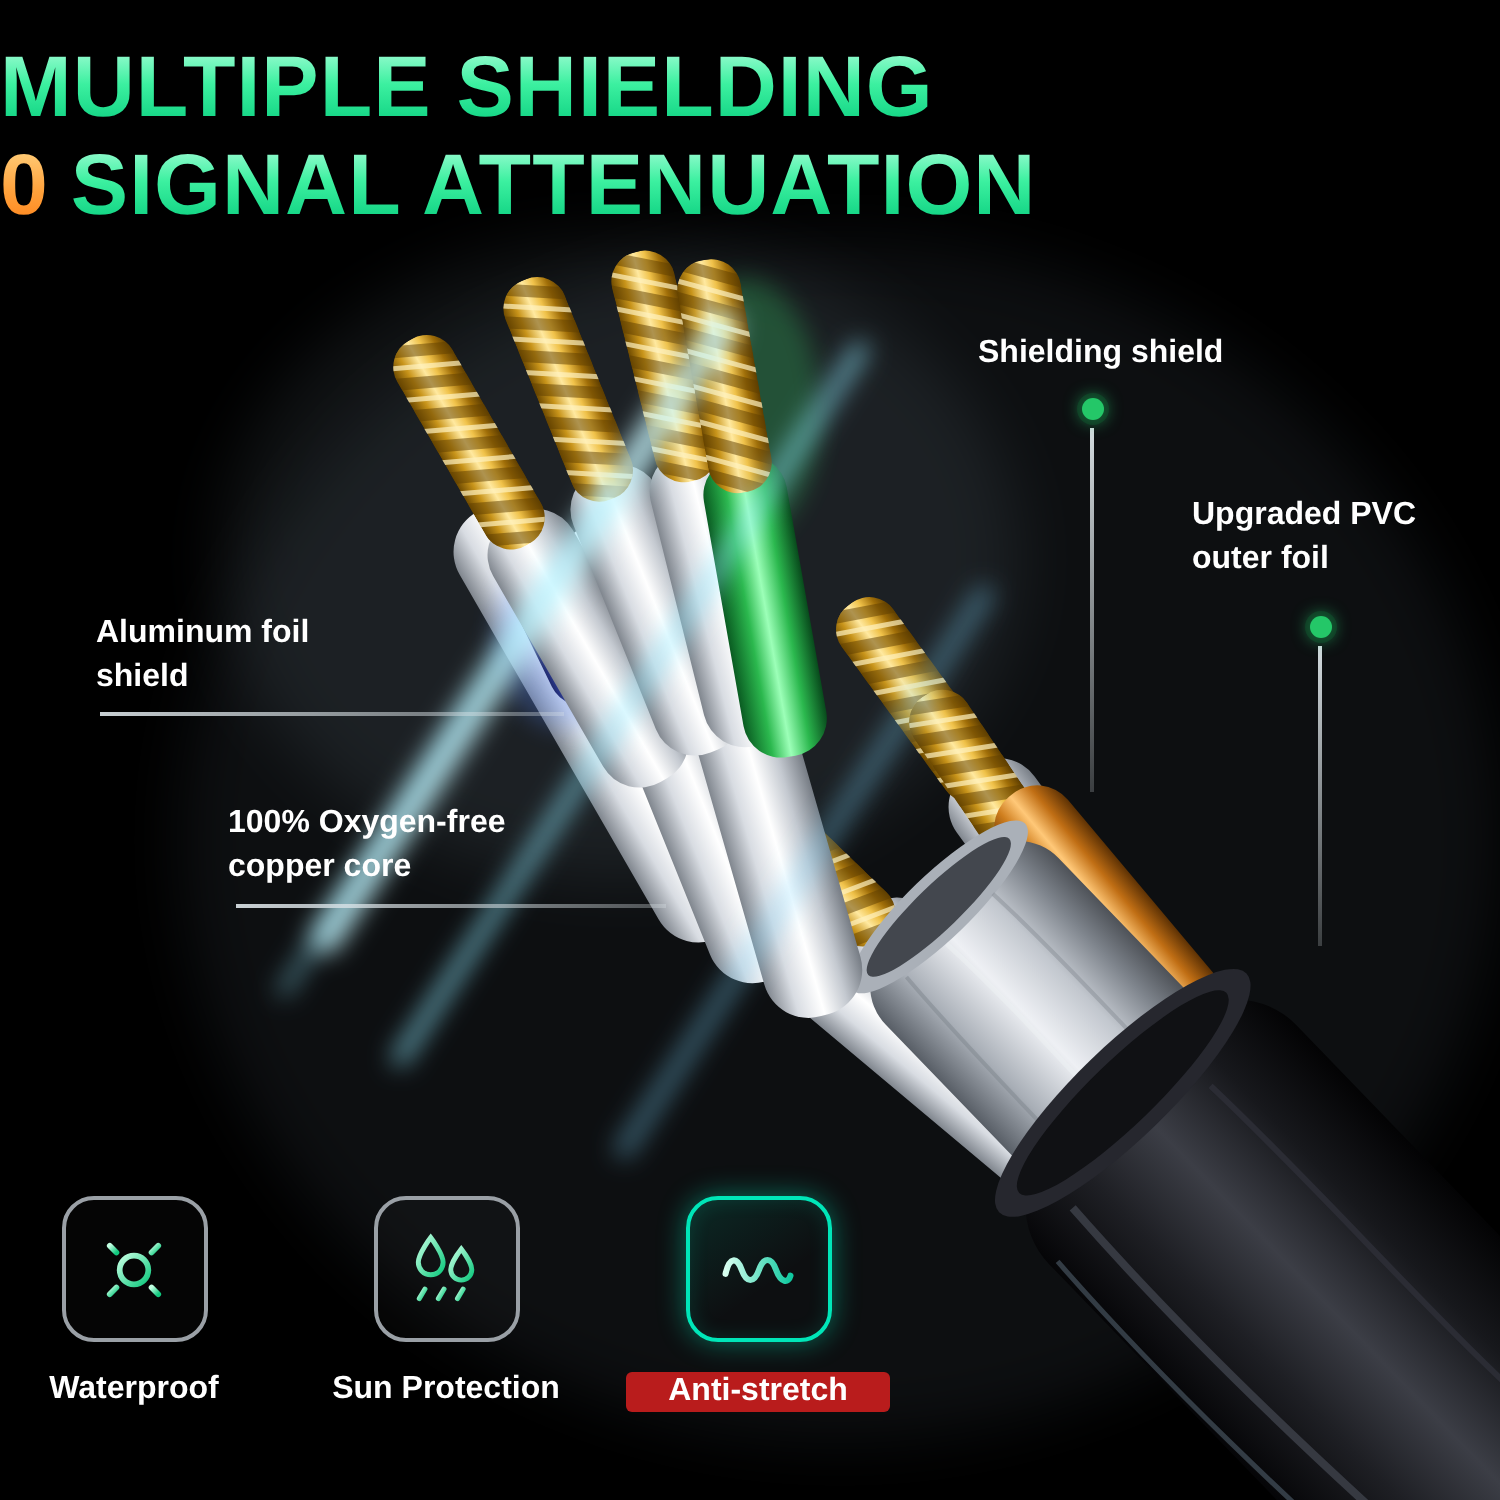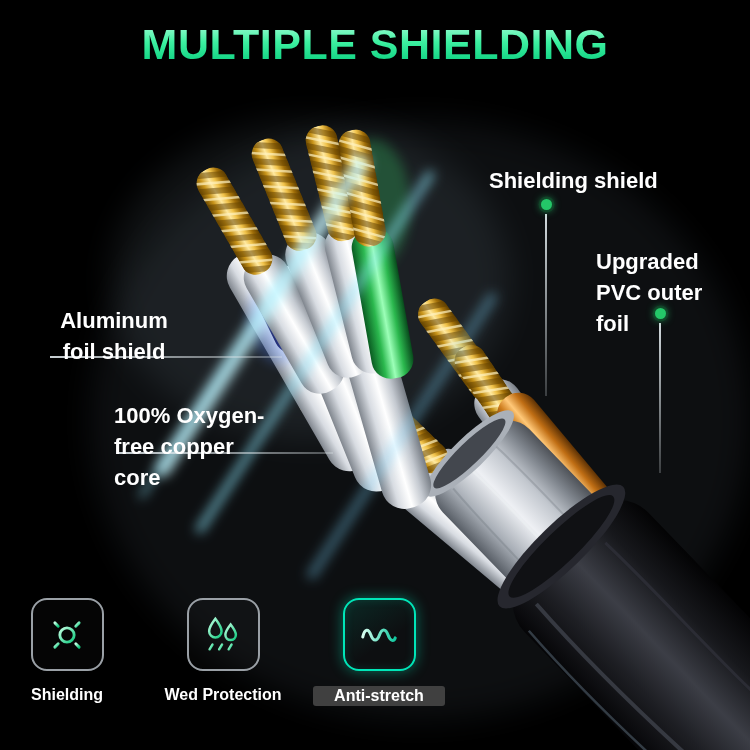--- a/index.html
+++ b/index.html
@@ -2,68 +2,68 @@
 <html><head>
 <meta charset="utf-8">
 <style>
   * { margin:0; padding:0; box-sizing:border-box; }
   html,body { background:#000; }
   .stage {
     position:relative; width:750px; height:750px; background:#000;
     overflow:hidden; font-family:"Liberation Sans", sans-serif;
   }
   
-  .title { position:absolute; top:20px; left:0; width:100%; text-align:center; z-index:5; }
+  .title { position:absolute; top:20px; left:0; width:100%; text-align:left; z-index:5; }
   .title h1 { font-size:43px; font-weight:800; letter-spacing:.5px; line-height:1.14; }
   .grad-teal {
     background:linear-gradient(180deg,#b4ffdf 0%,#3cf0a0 45%,#00c878 100%);
     -webkit-background-clip:text; background-clip:text; color:transparent;
   }
   .grad-orange {
     background:linear-gradient(180deg,#ffd98a 0%,#ffa23c 55%,#ff7d14 100%);
     -webkit-background-clip:text; background-clip:text; color:transparent;
   }
   .line2-rest { margin-left:11px; }
   
   .cable-svg { position:absolute; inset:0; z-index:1; }
   
-  .co-label { position:absolute; color:#fff; font-size:22px; font-weight:700; line-height:1.4; z-index:6; }
+  .co-label { position:absolute; color:#fff; font-size:16px; font-weight:700; line-height:1.4; z-index:6; }
   .co-dot {
     position:absolute; width:11px; height:11px; border-radius:50%; background:#24c768; z-index:6;
     box-shadow:0 0 0 2.5px rgba(16,80,44,.55), 0 0 9px rgba(40,220,120,.9);
   }
   .co-vline { position:absolute; width:2px; z-index:4;
     background:linear-gradient(180deg, rgba(222,230,234,.95), rgba(222,230,234,.22)); }
   .co-hline { position:absolute; height:2px; z-index:4;
     background:linear-gradient(90deg, rgba(222,230,234,.9), rgba(222,230,234,.3)); }
   .co1-label { left:489px; top:166px; }
   .co1-dot   { left:541px; top:199px; }
   .co1-line  { left:545px; top:214px; height:182px; }
   .co2-label { left:596px; top:247px; width:132px; }
   .co2-dot   { left:655px; top:308px; }
   .co2-line  { left:659px; top:323px; height:150px; }
-  .co3-label { left:48px;  top:306px; width:132px;text-align:center; }
+  .co3-label { left:48px;  top:306px; width:132px; }
   .co3-line  { left:50px;  top:356px; width:232px; }
   .co4-label { left:114px; top:401px; width:172px; }
   .co4-line  { left:118px; top:452px; width:215px; }
   
   .features { position:absolute; left:0; top:598px; width:750px; height:140px; z-index:7; }
   .feature { position:absolute; top:0; width:120px; display:flex; flex-direction:column; align-items:center; }
   .feature-1 { left:7px; } .feature-2 { left:163px; } .feature-3 { left:319px; }
   .fbox {
     width:73px; height:73px; border:2px solid #9aa0a6; border-radius:16px;
     display:flex; align-items:center; justify-content:center; background:rgba(255,255,255,.02);
   }
   .feature.highlight .fbox {
     border-color:#00e6b8;
     background:linear-gradient(145deg, rgba(0,230,184,.12), rgba(0,0,0,0) 60%);
     box-shadow:0 0 14px rgba(0,230,184,.45), inset 0 0 10px rgba(0,230,184,.14);
   }
   .flabel { margin-top:15px; font-size:16px; font-weight:700; color:#fff; white-space:nowrap; }
-  .feature.highlight .flabel { background:#404040; padding:1px 21px; border-radius:3px; }
+  .feature.highlight .flabel { background:#b91c1c; padding:1px 21px; border-radius:3px; }
 </style>
 </head>
 <body>
 
 <div class="stage">
 
   <svg class="cable-svg" viewBox="0 0 750 750">
     <defs>
       <linearGradient id="gw" x1="0" y1="0" x2="1" y2="0">
         <stop offset="0" stop-color="#80868e"></stop>
@@ -220,20 +220,21 @@
     <g filter="url(#blur6)">
       <rect x="-190" y="-8" width="380" height="16" rx="8" fill="#c8f7ff" opacity=".8" transform="translate(262,316) rotate(-57)"></rect>
       <rect x="-215" y="-4" width="430" height="8" rx="4" fill="#8fe9ff" opacity=".65" transform="translate(315,352) rotate(-57)"></rect>
       <rect x="-150" y="-3" width="300" height="6" rx="3" fill="#8fe9ff" opacity=".5" transform="translate(222,372) rotate(-57)"></rect>
       <rect x="-170" y="-5" width="340" height="10" rx="5" fill="#7fd8ff" opacity=".38" transform="translate(402,436) rotate(-57)"></rect>
     </g>
   </svg>
 
   <header class="title">
     <h1 class="grad-teal">MULTIPLE SHIELDING</h1>
+    <h1><span class="grad-orange">0</span><span class="grad-teal line2-rest">SIGNAL ATTENUATION</span></h1>
   </header>
 
   <div>
     <div class="co-label co1-label">Shielding shield</div>
     <span class="co-dot co1-dot"></span>
     <span class="co-vline co1-line"></span>
   </div>
 
   <div>
     <div class="co-label co2-label">Upgraded PVC outer foil</div>
@@ -268,42 +269,42 @@
               <line x1="22" y1="35" x2="22" y2="40"></line>
             <line x1="4" y1="22" x2="9" y2="22"></line>
               <line x1="35" y1="22" x2="40" y2="22"></line>
             <line x1="9.3" y1="9.3" x2="12.8" y2="12.8"></line>
               <line x1="31.2" y1="31.2" x2="34.7" y2="34.7"></line>
             <line x1="9.3" y1="34.7" x2="12.8" y2="31.2"></line>
               <line x1="31.2" y1="12.8" x2="34.7" y2="9.3"></line>
           </g>
         </svg>
       </div>
-      <div class="flabel">Shielding</div>
+      <div class="flabel">Waterproof</div>
     </div>
 
     <div class="feature feature-2">
       <div class="fbox">
         <svg viewBox="0 0 44 44" width="42" height="42">
           <defs>
               <linearGradient id="ig2" x1="0" y1="0" x2="1" y2="1">
             <stop offset="0" stop-color="#c2ffe2"></stop>
                 <stop offset="1" stop-color="#10c97e"></stop>
               </linearGradient>
             </defs>
           <g stroke="url(#ig2)" stroke-width="2.6" stroke-linecap="round" fill="none">
             <path d="M14,5 C14,5 7.5,13.5 7.5,18 a6.5,6.5 0 0 0 13,0 C20.5,13.5 14,5 14,5 Z"></path>
             <path d="M30,11 C30,11 24.5,18 24.5,21.8 a5.5,5.5 0 0 0 11,0 C35.5,18 30,11 30,11 Z"></path>
             <line x1="11" y1="32" x2="8" y2="37"></line>
               <line x1="21" y1="32" x2="18" y2="37"></line>
             <line x1="31" y1="32" x2="28" y2="37"></line>
           </g>
         </svg>
       </div>
-      <div class="flabel">Wed Protection</div>
+      <div class="flabel">Sun Protection</div>
     </div>
 
     <div class="feature feature-3 highlight">
       <div class="fbox">
         <svg viewBox="0 0 44 44" width="42" height="42">
           <defs>
               <linearGradient id="ig3" x1="0" y1="0" x2="1" y2="0">
             <stop offset="0" stop-color="#d8fff0"></stop>
                 <stop offset="1" stop-color="#10c9a0"></stop>
               </linearGradient>

